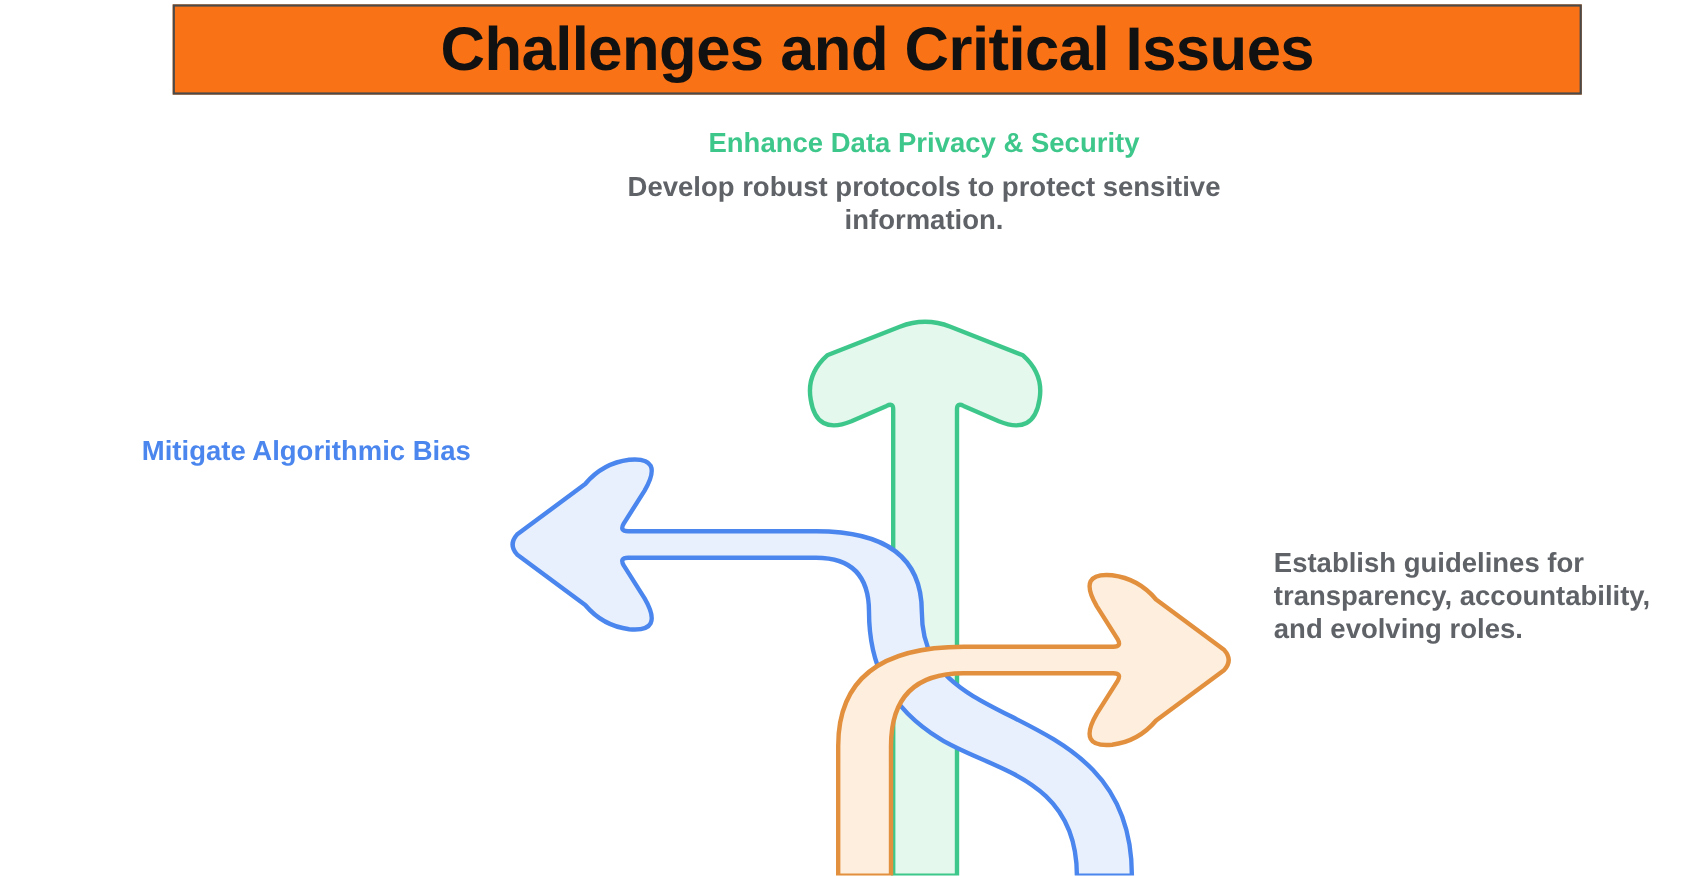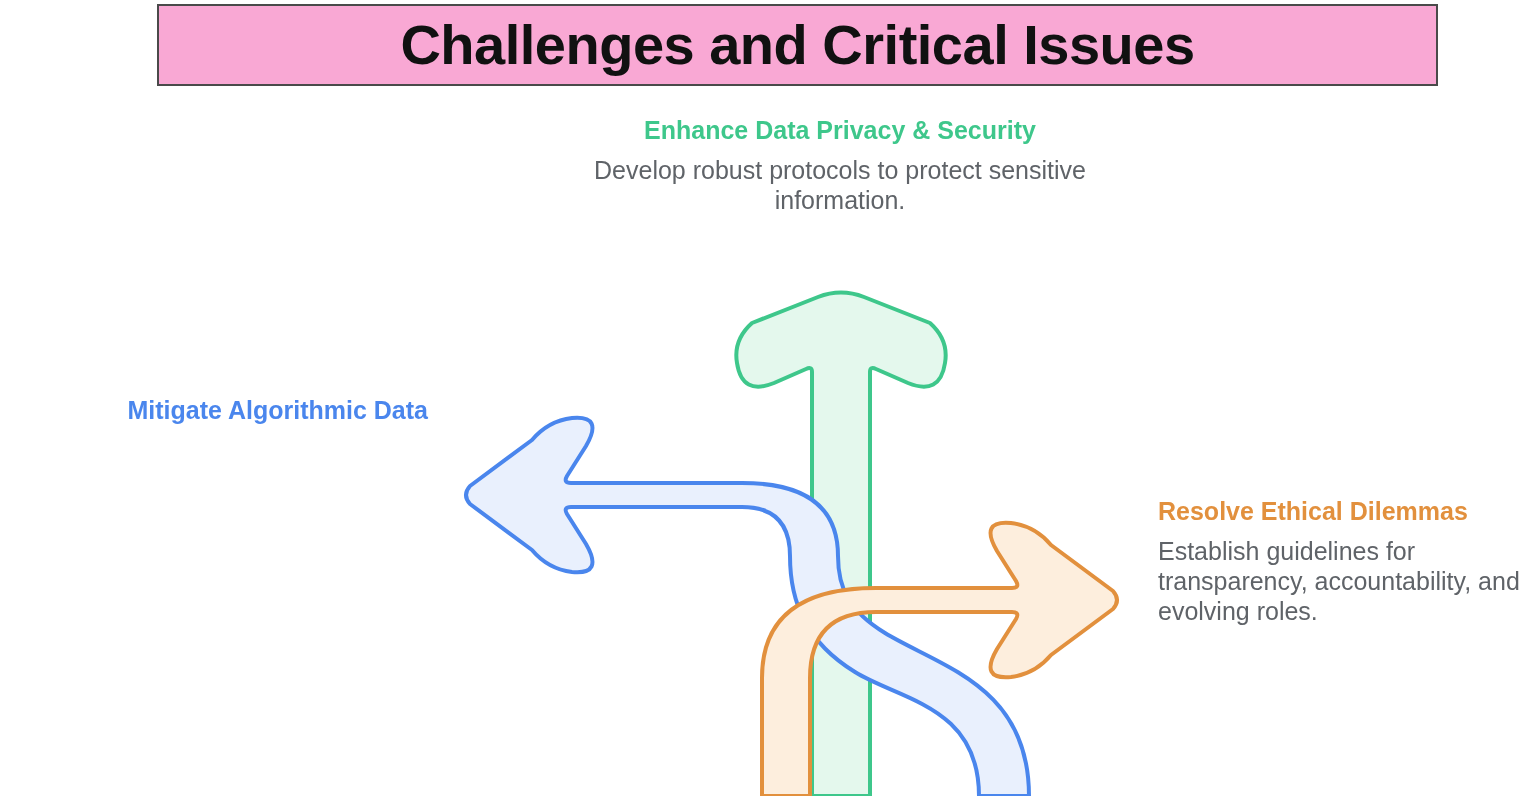--- a/index.html
+++ b/index.html
@@ -16,21 +16,21 @@
     -webkit-font-smoothing: antialiased;
   }
 
   
   #title-banner {
     position: absolute;
     left: 157px;
     top: 4px;
     width: 1281px;
     height: 82px;
-    background: #f9a8d4;
+    background: #f97316;
     border: 2px solid #4a4a4a;
     box-sizing: border-box;
     display: flex;
     align-items: center;
     justify-content: center;
   }
   #title-banner .title-text {
     font-size: 56px;
     font-weight: bold;
     color: #111111;
@@ -53,21 +53,21 @@
     position: absolute;
   }
   .node-heading {
     font-size: 25px;
     font-weight: bold;
     line-height: 1.17;
     margin: 0 0 10px 0;
   }
   .node-desc {
     font-size: 25px;
-    font-weight: normal;
+    font-weight: bold;
     color: #5f6368;
     line-height: 1.2;
     margin: 0;
   }
 
   
   #node-privacy {
     left: 568px;
     top: 116px;
     width: 544px;
@@ -166,19 +166,18 @@
              Z" fill="#fdeedd" stroke="#e2903d" stroke-width="4" stroke-linejoin="round" stroke-linecap="round"></path>
   </g>
 </svg>
 
 <div class="node-block" id="node-privacy">
   <div class="node-heading">Enhance Data Privacy &amp; Security</div>
   <div class="node-desc">Develop robust protocols to protect sensitive information.</div>
 </div>
 
 <div class="node-block" id="node-bias">
-  <div class="node-heading">Mitigate Algorithmic Data</div>
+  <div class="node-heading">Mitigate Algorithmic Bias</div>
 </div>
 
 <div class="node-block" id="node-ethics">
-  <div class="node-heading">Resolve Ethical Dilemmas</div>
   <div class="node-desc">Establish guidelines for transparency, accountability, and evolving roles.</div>
 </div>
 
 </body></html>

